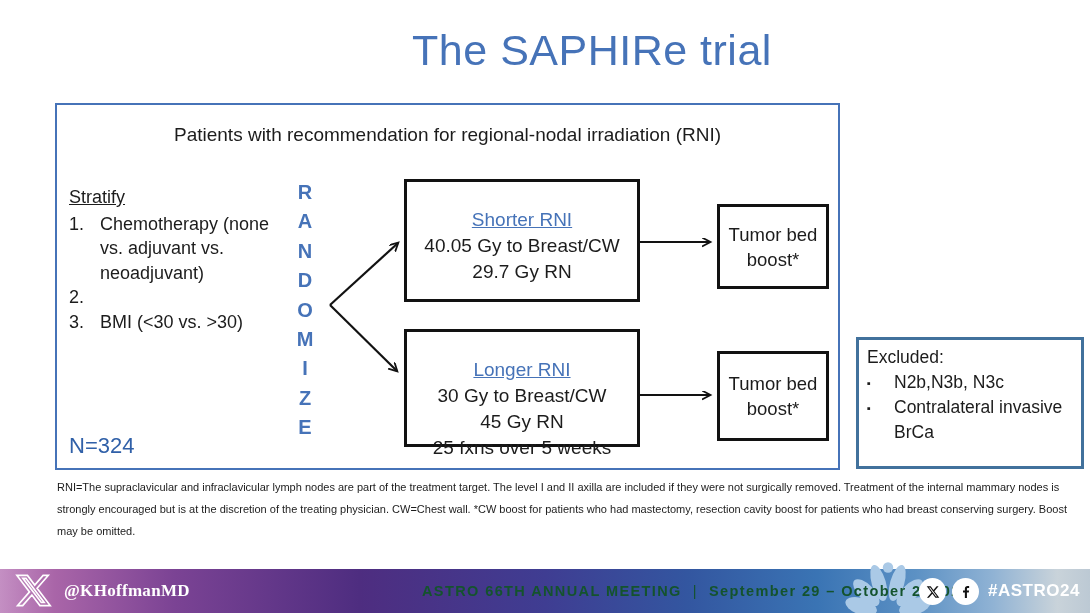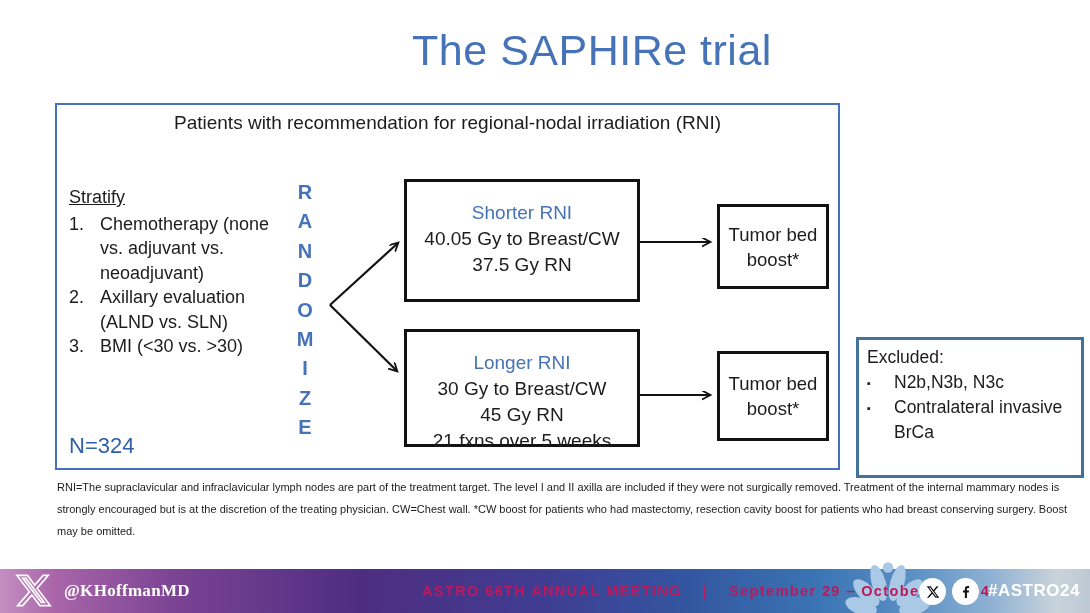--- a/index.html
+++ b/index.html
@@ -5,68 +5,68 @@
   html,body{margin:0;padding:0;background:#fff;}
   .slide{position:relative;width:1090px;height:613px;background:#ffffff;overflow:hidden;
          font-family:"Liberation Sans",sans-serif;color:#1c1c1c;}
 
   .title{position:absolute;top:26px;left:0;width:100%;text-align:center;
          font-size:43px;font-weight:400;color:#4673b8;letter-spacing:.5px;padding-left:47px;}
 
   
   .outer-box{position:absolute;left:55px;top:103px;width:781px;height:363px;
              border:2px solid #4673b8;background:#fff;}
-  .box-header{margin-top:4px;text-align:center;font-size:19px;line-height:27px;color:#1c1c1c;}
+  .box-header{margin-top:16px;text-align:center;font-size:19px;line-height:27px;color:#1c1c1c;}
 
   .stratify{position:absolute;left:12px;top:80px;width:212px;font-size:18px;line-height:24.5px;}
   .stratify-heading{text-decoration:underline;margin-bottom:2px;}
   .strat-item{display:flex;}
   .strat-num{width:31px;flex:none;}
   .strat-text{width:170px;}
 
   .n-label{position:absolute;left:12px;top:328px;font-size:22px;font-weight:normal;color:#3060a8;}
 
   .randomize{position:absolute;left:236px;top:73px;width:24px;text-align:center;
              font-size:20px;font-weight:bold;color:#4673b8;line-height:29.4px;}
   .randomize span{display:block;}
 
   .arm-box{position:absolute;left:347px;width:230px;border:3px solid #121212;background:#fff;
            text-align:center;font-size:19px;line-height:26px;}
   .arm-short{top:74px;height:117px;}
   .arm-long{top:224px;height:112px;}
-  .arm-title{color:#4673b8;margin-top:18px;}
+  .arm-title{color:#4673b8;text-decoration:underline;margin-top:25px;}
 
   .boost-box{position:absolute;left:660px;width:106px;border:3px solid #121212;background:#fff;
              display:flex;flex-direction:column;justify-content:center;text-align:center;
              font-size:18.5px;line-height:25px;}
   .boost-top{top:99px;height:79px;}
   .boost-bottom{top:246px;height:84px;}
 
   .arrows{position:absolute;left:-2px;top:-2px;pointer-events:none;}
 
   
   .excluded-box{position:absolute;left:856px;top:337px;width:210px;height:116px;
-                border:3px solid #41719c;background:#fff;padding:5px 4px 14px 8px;
+                border:3px solid #41719c;background:#fff;padding:5px 4px 5px 8px;
                 font-size:17.5px;line-height:24.5px;}
   .excl-item{display:flex;}
   .excl-bullet{flex:none;width:27px;font-size:11px;padding-top:1px;}
   .excl-bullet::before{content:"▪";}
   .excl-text{flex:1;}
 
   .footnote{position:absolute;left:57px;top:477px;width:1010px;
             font-size:11px;line-height:21.8px;color:#1c1c1c;}
 
   
   .footer-bar{position:absolute;left:0;bottom:0;width:1090px;height:44px;
       background:linear-gradient(90deg,#c48fc3 0%,#a965a8 5%,#7b4394 16%,#4e2d80 33%,
                  #3f3d92 50%,#3356a0 63%,#3a74b4 75%,#5c91c4 84%,#8fb2d4 91%,#c9d3da 97%,#bcc9d4 100%);}
   .x-logo-big{position:absolute;left:15px;bottom:4px;}
   .handle{position:absolute;left:64px;bottom:12px;color:#fff;font-size:17px;font-weight:600;letter-spacing:.3px;font-family:Liberation Serif, serif;}
-  .meeting-line{position:absolute;left:422px;bottom:14px;color:#be185d;font-size:14.5px;
-                letter-spacing:1.4px;display:flex;gap:21px;align-items:center;white-space:nowrap;}
+  .meeting-line{position:absolute;left:422px;bottom:14px;color:#14532d;font-size:14.5px;
+                letter-spacing:1.4px;display:flex;gap:11px;align-items:center;white-space:nowrap;}
   .meeting{font-weight:800;}
   .separator{font-weight:400;}
   .dates{font-weight:700;}
   .flower{position:absolute;left:836px;bottom:0;}
   .icon-circle{position:absolute;bottom:8px;width:27px;height:27px;border-radius:50%;
                background:#fff;display:flex;align-items:center;justify-content:center;}
   .icon-x-circle{left:919px;}
   .icon-f-circle{left:952px;}
   .hashtag{position:absolute;left:988px;bottom:12px;color:#fff;font-weight:800;
            font-size:17px;letter-spacing:.5px;}
@@ -84,21 +84,20 @@
     </div>
 
     <div class="stratify">
       <div class="stratify-heading">Stratify</div>
       <div class="strat-item">
         <span class="strat-num">1.</span>
         <span class="strat-text">Chemotherapy (none vs. adjuvant vs. neoadjuvant)</span>
       </div>
       <div class="strat-item">
         <span class="strat-num">2.</span>
-        <span class="strat-text">Axillary evaluation (ALND vs. SLN)</span>
       </div>
       <div class="strat-item">
         <span class="strat-num">3.</span>
         <span class="strat-text">BMI (&lt;30 vs. &gt;30)</span>
       </div>
     </div>
 
     <div class="n-label">N=324</div>
 
     <div class="randomize">
@@ -121,28 +120,28 @@
       </defs>
       <line x1="275" y1="202" x2="343" y2="140" stroke="#121212" stroke-width="2.2" marker-end="url(#ah)"></line>
       <line x1="275" y1="202" x2="342" y2="268" stroke="#121212" stroke-width="2.2" marker-end="url(#ah)"></line>
       <line x1="585" y1="139" x2="655" y2="139" stroke="#121212" stroke-width="2.2" marker-end="url(#ah)"></line>
       <line x1="585" y1="292" x2="655" y2="292" stroke="#121212" stroke-width="2.2" marker-end="url(#ah)"></line>
     </svg>
 
     <div class="arm-box arm-short">
       <div class="arm-title">Shorter RNI</div>
       <div>40.05 Gy to Breast/CW</div>
-      <div>37.5 Gy RN</div>
+      <div>29.7 Gy RN</div>
     </div>
 
     <div class="arm-box arm-long">
       <div class="arm-title">Longer RNI</div>
       <div>30 Gy to Breast/CW</div>
       <div>45 Gy RN</div>
-      <div>21 fxns over 5 weeks</div>
+      <div>25 fxns over 5 weeks</div>
     </div>
 
     <div class="boost-box boost-top">
       <div>Tumor bed</div>
       <div>boost*</div>
     </div>
 
     <div class="boost-box boost-bottom">
       <div>Tumor bed</div>
       <div>boost*</div>

